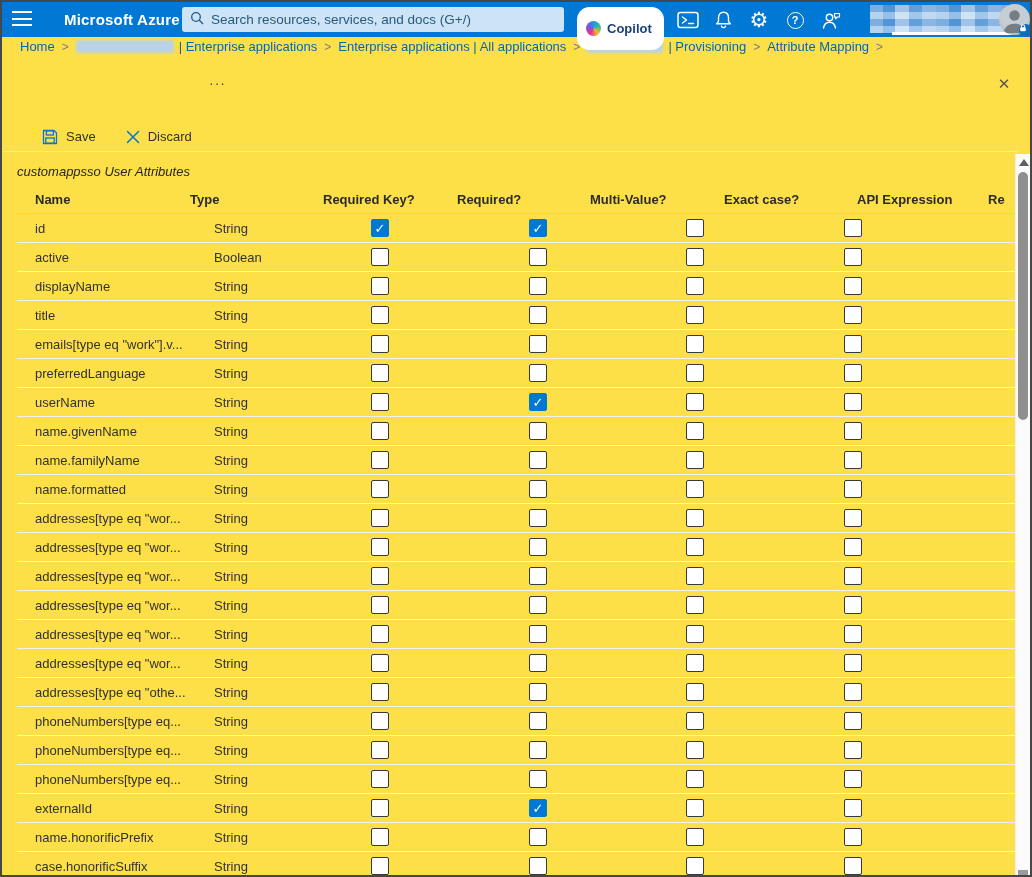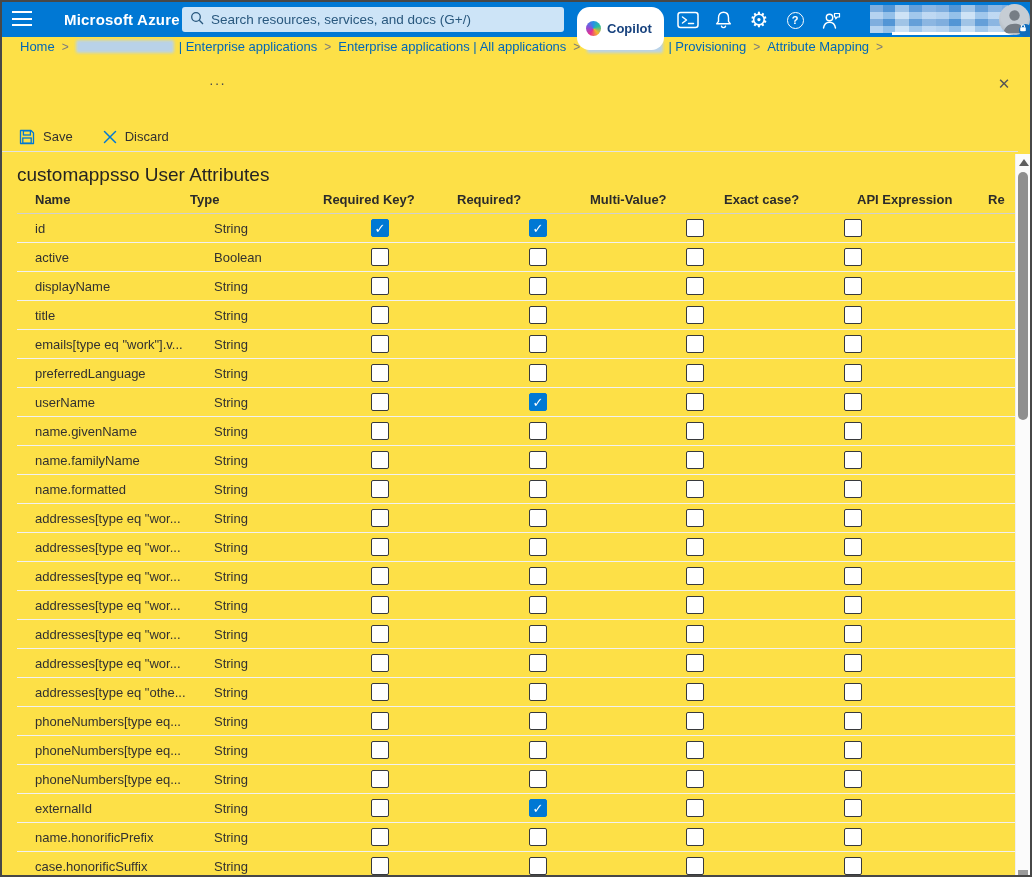--- a/index.html
+++ b/index.html
@@ -41,27 +41,27 @@
   .crumb-sep { color:#7a7a7a; margin:0 7px; font-size:12px; }
   .crumb-redacted { display:inline-block; height:13px; border-radius:2px; background:#b9d2e8; filter:blur(1.5px); margin-right:5px; }
   .cr-1 { width:98px; } .cr-2 { width:76px; }
 
   
   .page-title { position:absolute; left:17px; top:68px; font-size:21px; font-weight:700; color:#1a1a1a; letter-spacing:.1px; }
   .title-more { position:absolute; left:207px; top:73px; color:#4d4d4d; font-size:14px; letter-spacing:1px; cursor:pointer; }
   .blade-close { position:absolute; left:991px; top:71px; width:22px; height:22px; display:flex; align-items:center; justify-content:center; color:#565656; font-size:15px; cursor:pointer; font-family:"DejaVu Sans", sans-serif; }
 
   
-  .cmdbar { position:absolute; left:0; top:120px; height:29px; display:flex; align-items:center; padding-left:17px; gap:30px; }
+  .cmdbar { position:absolute; left:0; top:120px; height:29px; display:flex; align-items:center; padding-left:40px; gap:30px; }
   .cmd { display:flex; align-items:center; gap:8px; font-size:13px; color:#323130; cursor:pointer; background:none; border:none; font-family:"Liberation Sans",sans-serif; }
   .cmd svg { display:block; }
   .cmdbar-divider { position:absolute; left:0; top:149px; width:1016px; height:1px; background:#e3e3e3; }
 
   
-  .section-title { position:absolute; left:15px; top:162px; font-size:19px; color:#252423; }
+  .section-title { position:absolute; left:15px; top:162px; font-size:13px; color:#252423;font-style:italic; }
 
   .attr-table { position:absolute; left:15px; top:184px; width:1002px; }
   .grid-row { display:grid; grid-template-columns:173px 133px 134px 133px 134px 133px 131px 31px; align-items:center; }
   .thead { height:28px; border-bottom:1px solid #d0d0d0; font-size:13px; font-weight:700; color:#2b2b2b; }
   .th { overflow:hidden; white-space:nowrap; }
   .th-name { padding-left:18px; }
   .row { height:29px; border-bottom:1px solid #f1f1f1; font-size:13px; color:#323130;gap:24px; }
   .cell { overflow:hidden; white-space:nowrap; }
   .c-name { padding-left:18px; }
   .cb { width:18px; height:18px; border:1px solid #37393b; border-radius:2px; background:#fff; cursor:pointer; position:relative; }

